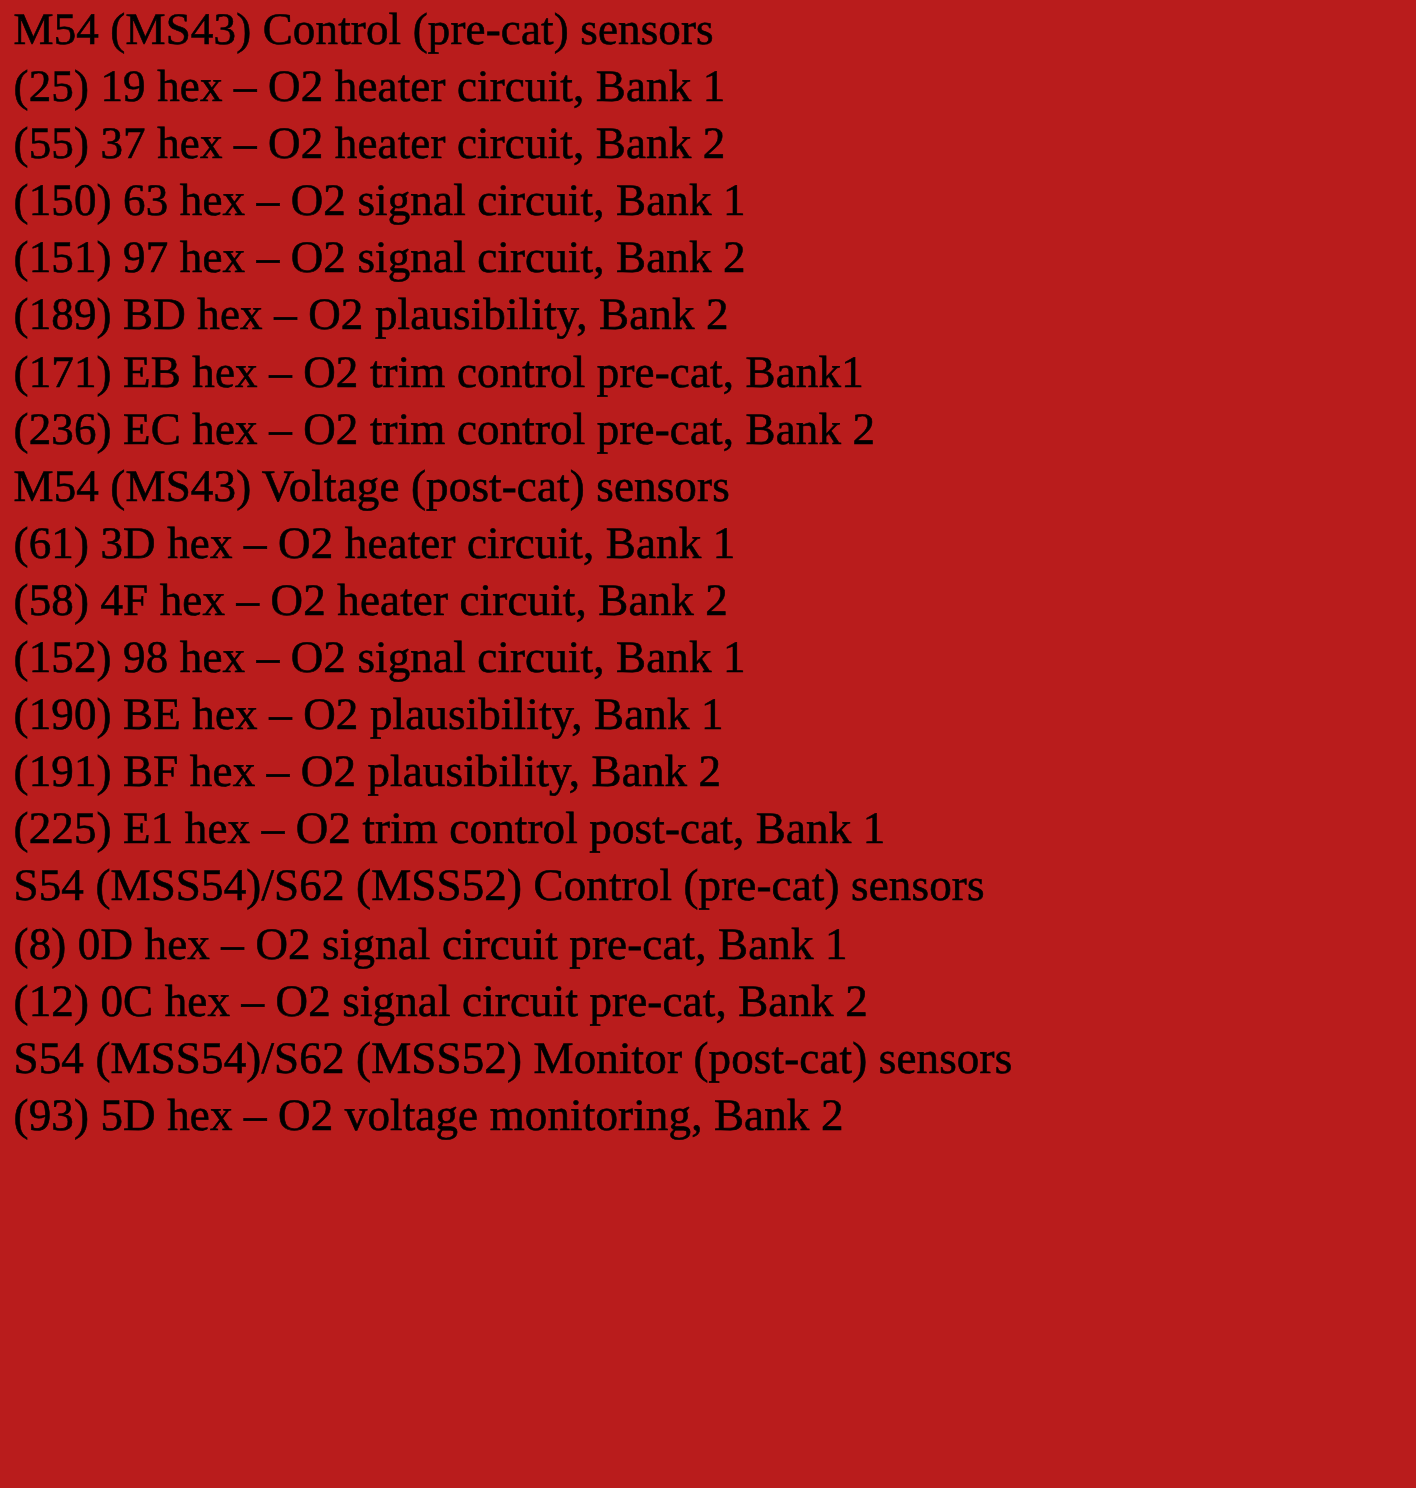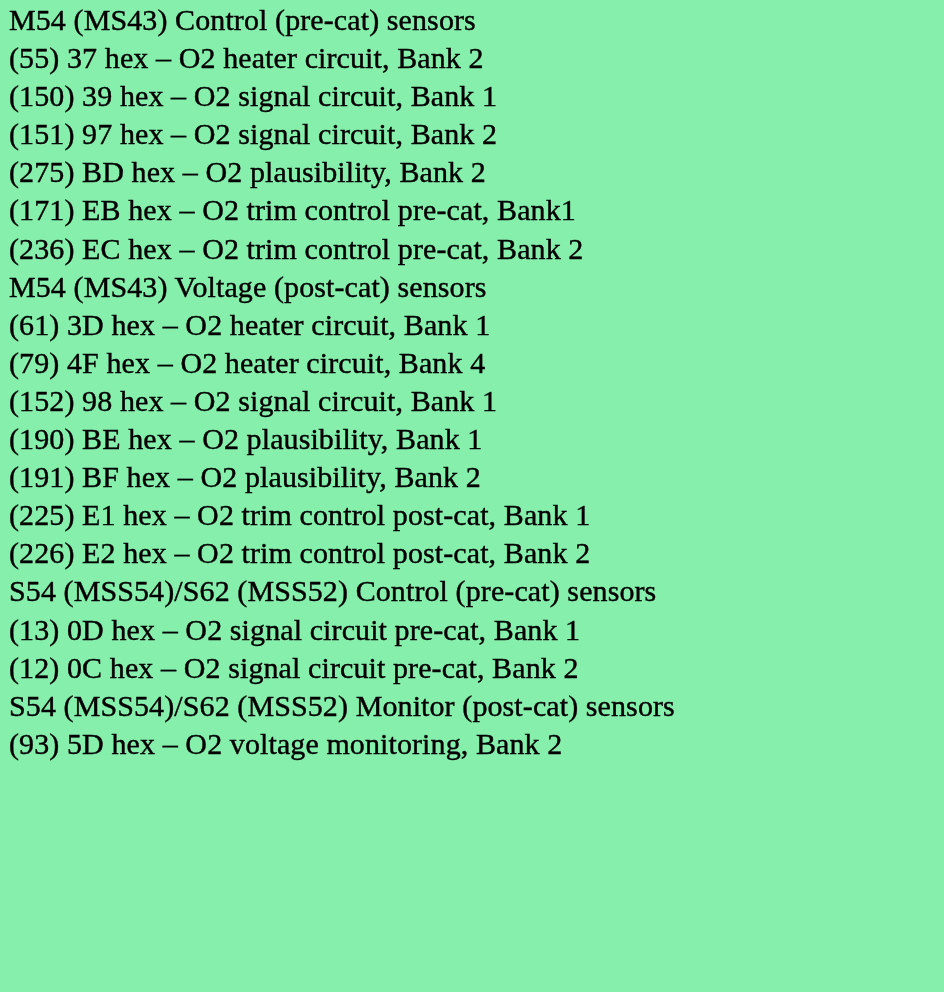--- a/index.html
+++ b/index.html
@@ -10,53 +10,53 @@
   body {
     width: 944px;
     height: 992px;
     overflow: hidden;
   }
   .page {
     box-sizing: border-box;
     width: 944px;
     height: 992px;
     padding: 1px 0 0 9px;
-    background: #86efac;
+    background: #b91c1c;
   }
   .line {
     font-family: "Liberation Serif", "DejaVu Serif", serif;
     font-size: 30px;
     height: 38.1px;
     line-height: 38.1px;
     white-space: nowrap;
     color: #000000;
     
     -webkit-text-stroke: 0.4px #000000;
     letter-spacing: 0.1px;
   }
 </style>
 </head>
 <body>
 
 <div class="page">
   <div>
       <div class="line">M54 (MS43) Control (pre-cat) sensors</div>
+      <div class="line">(25) 19 hex – O2 heater circuit, Bank 1</div>
       <div class="line">(55) 37 hex – O2 heater circuit, Bank 2</div>
-      <div class="line">(150) 39 hex – O2 signal circuit, Bank 1</div>
+      <div class="line">(150) 63 hex – O2 signal circuit, Bank 1</div>
       <div class="line">(151) 97 hex – O2 signal circuit, Bank 2</div>
-      <div class="line">(275) BD hex – O2 plausibility, Bank 2</div>
+      <div class="line">(189) BD hex – O2 plausibility, Bank 2</div>
       <div class="line">(171) EB hex – O2 trim control pre-cat, Bank1</div>
       <div class="line">(236) EC hex – O2 trim control pre-cat, Bank 2</div>
       <div class="line">M54 (MS43) Voltage (post-cat) sensors</div>
       <div class="line">(61) 3D hex – O2 heater circuit, Bank 1</div>
-      <div class="line">(79) 4F hex – O2 heater circuit, Bank 4</div>
+      <div class="line">(58) 4F hex – O2 heater circuit, Bank 2</div>
       <div class="line">(152) 98 hex – O2 signal circuit, Bank 1</div>
       <div class="line">(190) BE hex – O2 plausibility, Bank 1</div>
       <div class="line">(191) BF hex – O2 plausibility, Bank 2</div>
       <div class="line">(225) E1 hex – O2 trim control post-cat, Bank 1</div>
-      <div class="line">(226) E2 hex – O2 trim control post-cat, Bank 2</div>
       <div class="line">S54 (MSS54)/S62 (MSS52) Control (pre-cat) sensors</div>
-      <div class="line">(13) 0D hex – O2 signal circuit pre-cat, Bank 1</div>
+      <div class="line">(8) 0D hex – O2 signal circuit pre-cat, Bank 1</div>
       <div class="line">(12) 0C hex – O2 signal circuit pre-cat, Bank 2</div>
       <div class="line">S54 (MSS54)/S62 (MSS52) Monitor (post-cat) sensors</div>
       <div class="line">(93) 5D hex – O2 voltage monitoring, Bank 2</div>
     </div>
 </div>
 
 </body></html>

